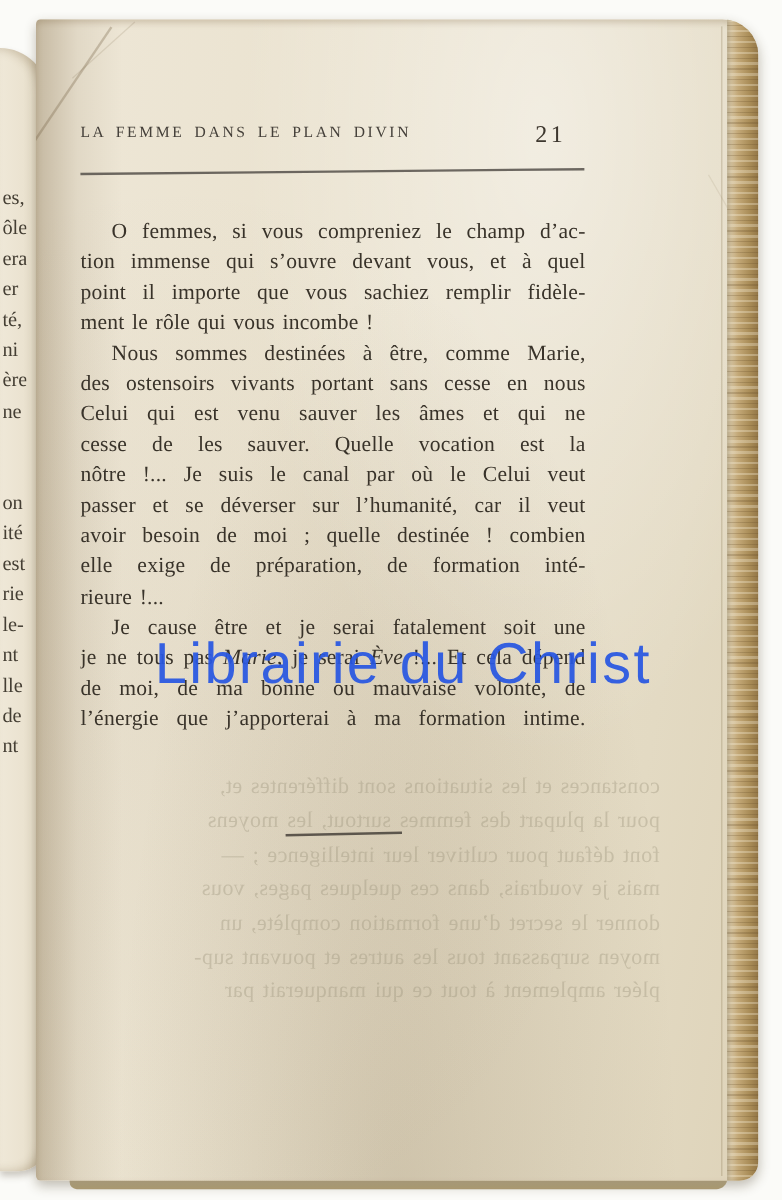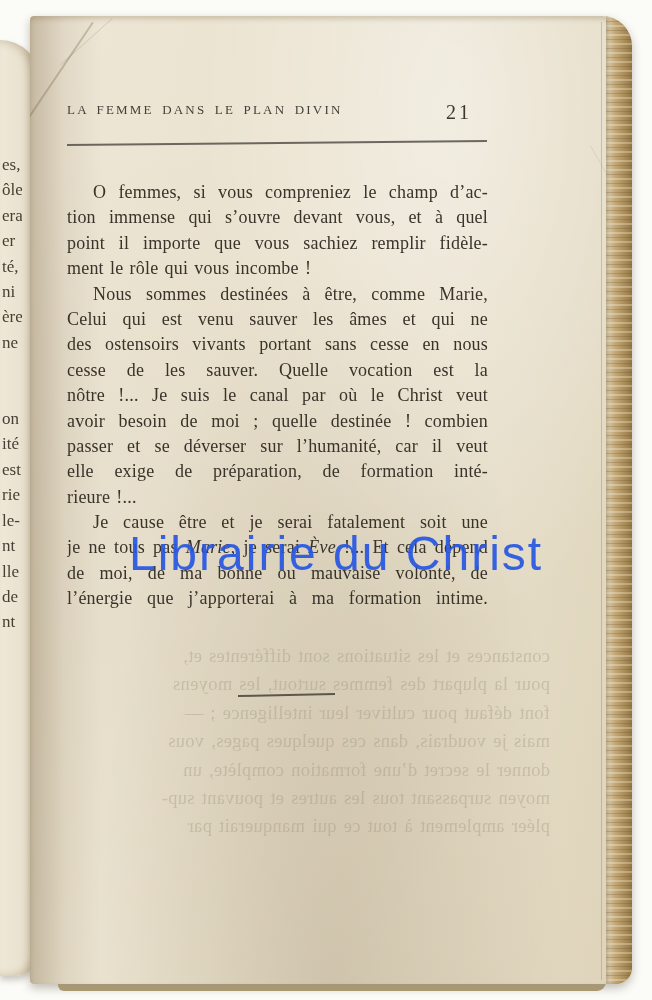--- a/index.html
+++ b/index.html
@@ -167,26 +167,26 @@
       <span class="page-number">21</span>
     </div>
     <div class="header-rule"></div>
 
     <div class="body-text">
         <div class="line first">O femmes, si vous compreniez le champ d’ac-</div>
         <div class="line">tion immense qui s’ouvre devant vous, et à quel</div>
         <div class="line">point il importe que vous sachiez remplir fidèle-</div>
         <div class="line plast">ment le rôle qui vous incombe !</div>
         <div class="line first">Nous sommes destinées à être, comme Marie,</div>
+        <div class="line">des ostensoirs vivants portant sans cesse en nous</div>
         <div class="line">Celui qui est venu sauver les âmes et qui ne</div>
-        <div class="line">des ostensoirs vivants portant sans cesse en nous</div>
         <div class="line">cesse de les sauver. Quelle vocation est la</div>
-        <div class="line">nôtre !... Je suis le canal par où le Christ veut</div>
+        <div class="line">nôtre !... Je suis le canal par où le Celui veut</div>
+        <div class="line">passer et se déverser sur l’humanité, car il veut</div>
         <div class="line">avoir besoin de moi ; quelle destinée ! combien</div>
-        <div class="line">passer et se déverser sur l’humanité, car il veut</div>
         <div class="line">elle exige de préparation, de formation inté-</div>
         <div class="line plast">rieure !...</div>
         <div class="line first">Je cause être et je serai fatalement soit une</div>
         <div class="line"><span>je ne tous pas </span><span style="font-style: italic;">Marie</span><span>, je serai </span><span style="font-style: italic;">Ève</span><span> !... Et cela dépend</span></div>
         <div class="line">de moi, de ma bonne ou mauvaise volonté, de</div>
         <div class="line">l’énergie que j’apporterai à ma formation intime.</div>
       </div>
 
     <div class="section-divider"></div>
 

